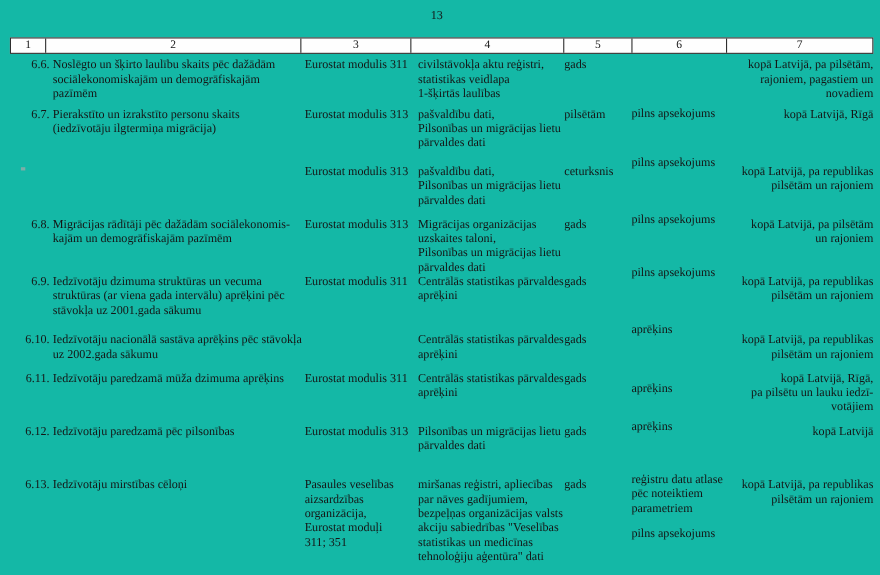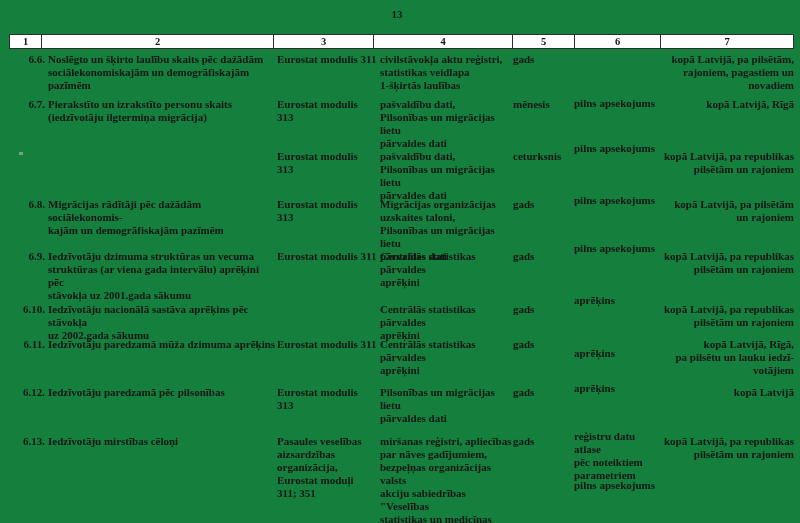--- a/index.html
+++ b/index.html
@@ -4,25 +4,24 @@
 <style>
   html, body {
     margin: 0;
     padding: 0;
     background: #ffffff;
   }
   .page {
     position: relative;
     width: 800px;
     height: 523px;
-    background: #15803d;
+    background: #14b8a6;
     font-family: "Liberation Serif", "DejaVu Serif", serif;
     color: #151515;
     overflow: hidden;
-    font-weight: bold;
   }
   .page-number {
     position: absolute;
     top: 8px;
     left: 0;
     width: 794px;
     text-align: center;
     font-size: 11px;
     line-height: 13px;
   }
@@ -126,21 +125,21 @@
   </div>
 
   <div class="row r1">
     <div class="cell c1">6.7.</div>
     <div class="cell c2">Pierakstīto un izrakstīto personu skaits
 (iedzīvotāju ilgtermiņa migrācija)</div>
     <div class="cell c3">Eurostat modulis 313</div>
     <div class="cell c4">pašvaldību dati,
 Pilsonības un migrācijas lietu
 pārvaldes dati</div>
-    <div class="cell c5">mēnesis</div>
+    <div class="cell c5">pilsētām</div>
     <div class="cell c6">pilns apsekojums</div>
     <div class="cell c7">kopā Latvijā, Rīgā</div>
   </div>
 
   <div class="row r2">
     <div class="cell c1"></div>
     <div class="cell c2"></div>
     <div class="cell c3">Eurostat modulis 313</div>
     <div class="cell c4">pašvaldību dati,
 Pilsonības un migrācijas lietu

